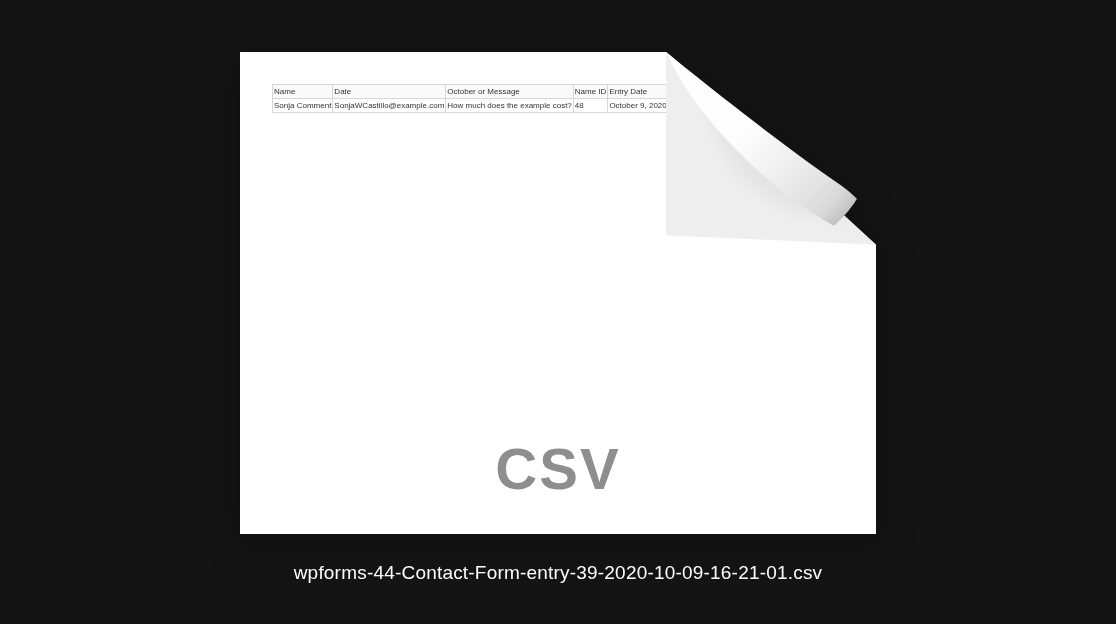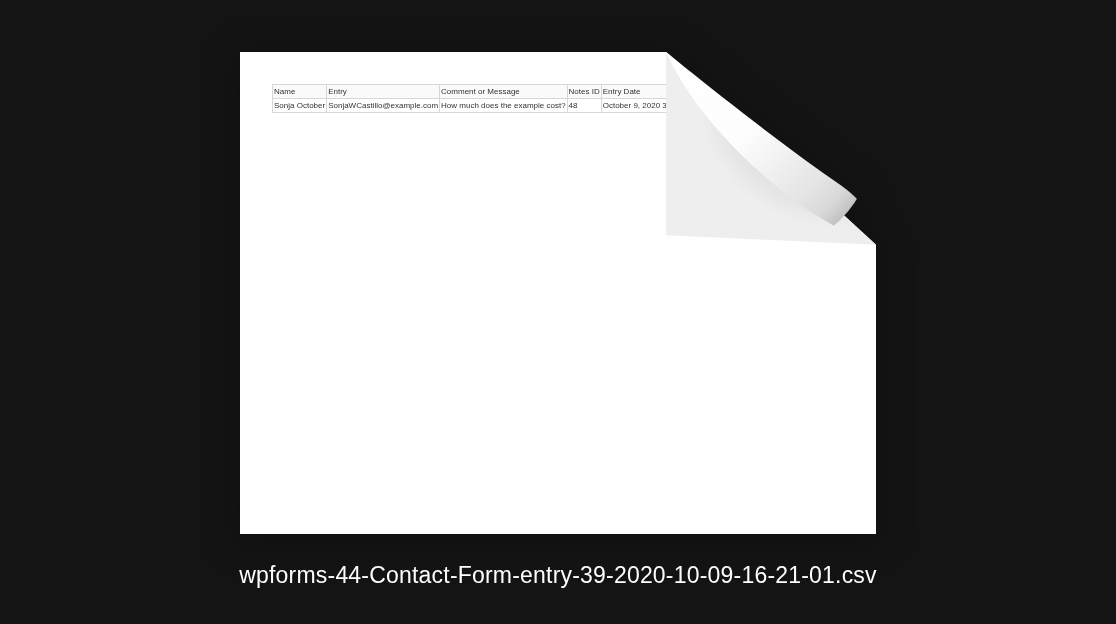--- a/index.html
+++ b/index.html
@@ -70,52 +70,53 @@
       bottom: 32px;
       transform: translateX(-50%);
       font-size: 58px;
       font-weight: 600;
       letter-spacing: 2px;
       color: #8e8e8e;
     }
     .filename {
       margin-top: 28px;
       color: #fff;
-      font-size: 23px;
+      font-size: 19px;
       font-weight: 400;
       letter-spacing: .2px;
     }
   </style>
 </head>
 <body>
 
 <div class="preview-wrap">
   <div class="page">
     <table class="csv-table">
       <thead>
         <tr>
           <th>Name</th>
-          <th>Entry</th>
-          <th>Comment or Message</th>
-          <th>Notes ID</th>
+          <th>Date</th>
+          <th>October or Message</th>
+          <th>Name ID</th>
           <th>Entry Date</th>
           <th>Entry Notes</th>
           <th>Viewed</th>
         </tr>
       </thead>
       <tbody>
         <tr>
-          <td>Sonja October</td>
+          <td>Sonja Comment</td>
           <td>SonjaWCastillo@example.com</td>
           <td>How much does the example cost?</td>
           <td>48</td>
           <td>October 9, 2020 3:45 pm</td>
           <td></td>
           <td>1</td>
         </tr>
       </tbody>
     </table>
+    <div class="csv-label">CSV</div>
   </div>
   <div class="curl-under"></div>
   <div class="curl"></div>
 </div>
 
 <div class="filename">wpforms-44-Contact-Form-entry-39-2020-10-09-16-21-01.csv</div>
 
 </body></html>

